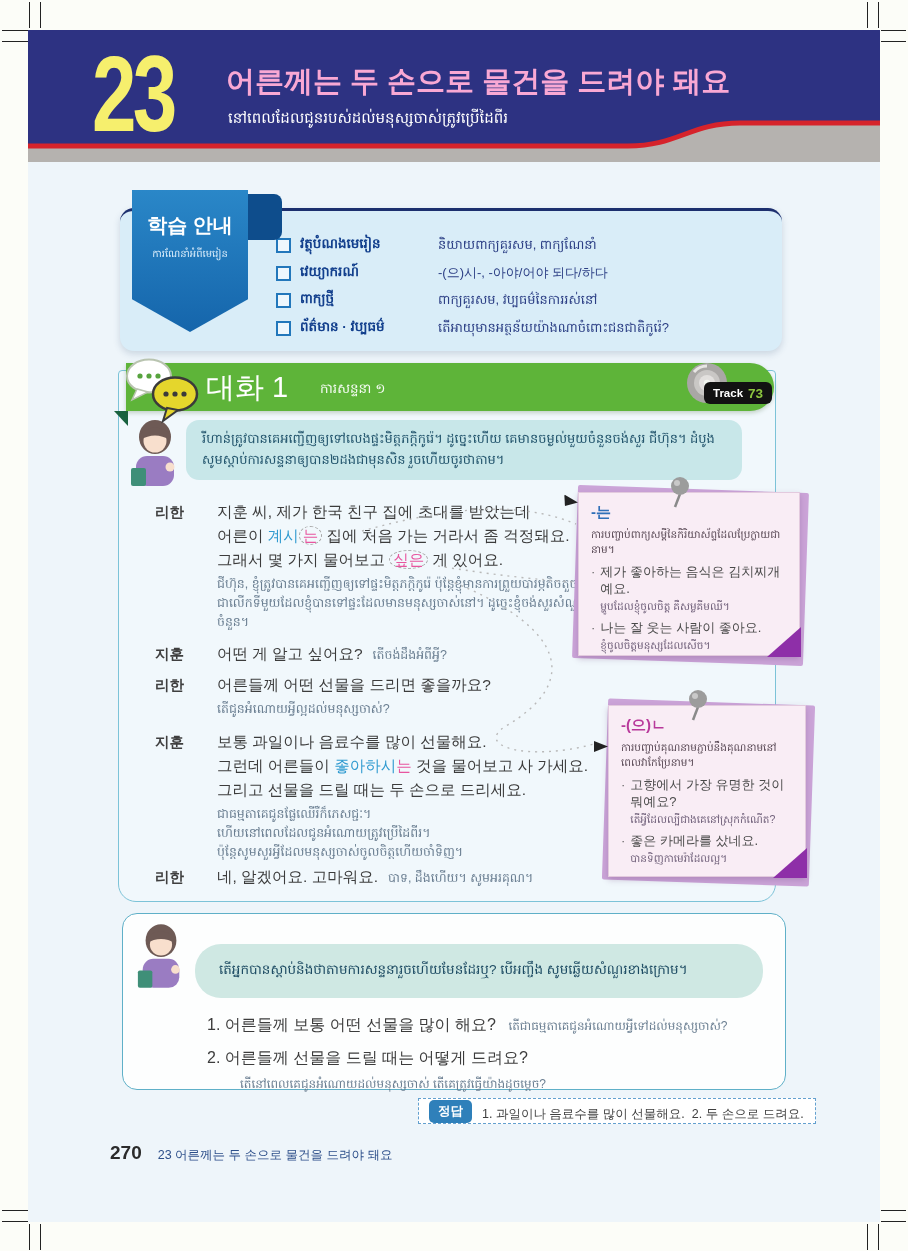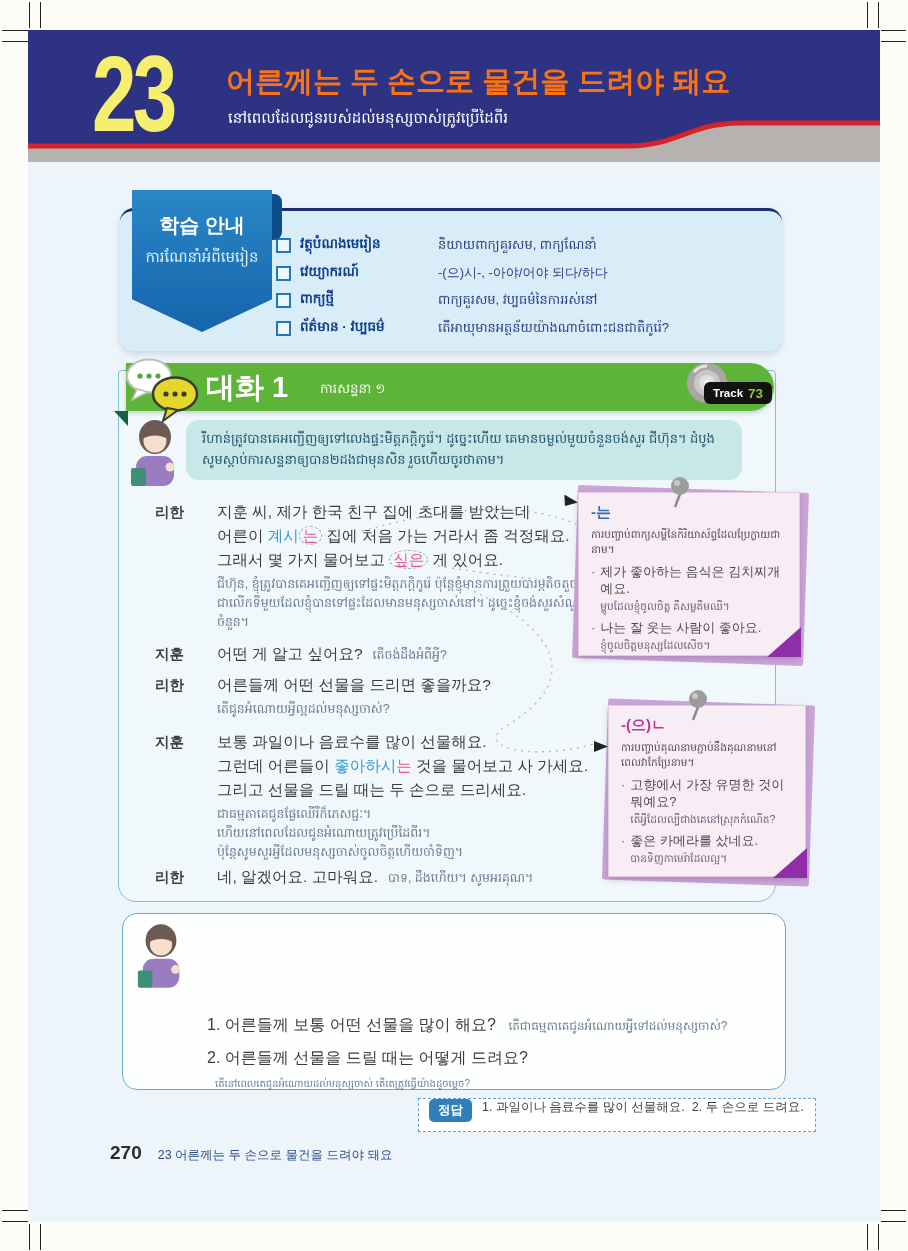--- a/index.html
+++ b/index.html
@@ -6,44 +6,44 @@
   body{width:908px;height:1251px;position:relative;background:#fcfdf8;overflow:hidden;
        font-family:"Liberation Sans","DejaVu Sans",sans-serif;}
   .page{position:absolute;left:28px;top:30px;width:852px;height:1192px;background:#eef5fa;}
   .cm{position:absolute;background:#222;}
 
   
   .hdr{position:absolute;left:0;top:0;width:852px;height:132px;background:#2d3282;}
   .hdr-swoosh{position:absolute;left:0;bottom:0;width:852px;height:44px;}
   .num23{position:absolute;left:64px;top:22px;font-size:108px;font-weight:bold;color:#f6ef6d;
          line-height:.78;letter-spacing:-5px;transform:scaleX(.74);transform-origin:left top;}
-  .htitle{position:absolute;left:198px;top:32px;font-size:29px;font-weight:bold;color:#f97316;white-space:nowrap;}
+  .htitle{position:absolute;left:198px;top:32px;font-size:29px;font-weight:bold;color:#f9a8d4;white-space:nowrap;}
   .hsub{position:absolute;left:200px;top:78px;font-size:15px;font-weight:normal;color:#ffffff;white-space:nowrap;}
 
   
   .sgbox{position:absolute;left:92px;top:178px;width:662px;height:140px;background:#d9edf8;
          border-radius:14px;border-top:3px solid #1c2f6e;box-shadow:0 3px 7px rgba(40,70,110,.18);}
   .sgtab{position:absolute;left:196px;top:164px;width:58px;height:46px;background:#0e4d8c;border-radius:8px;}
-  .sgribbon{position:absolute;left:104px;top:160px;width:140px;height:142px;
+  .sgribbon{position:absolute;left:104px;top:160px;width:116px;height:142px;
             background:linear-gradient(180deg,#2a87c8,#1565ab);
             clip-path:polygon(0 0,100% 0,100% 77%,50% 100%,0 77%);text-align:center;}
   .sgr-ko{margin-top:22px;font-size:20px;font-weight:bold;color:#fff;}
-  .sgr-km{margin-top:8px;font-size:15px;color:#dceefc;}
+  .sgr-km{margin-top:8px;font-size:10px;color:#dceefc;}
   .sgrow{position:absolute;left:140px;display:flex;align-items:center;height:20px;padding-left:16px;}
   .sgchk{width:11px;height:11px;border:2px solid #2277bb;background:#eef7fd;margin-right:9px;flex:none;}
   .sglabel{width:138px;font-size:13.5px;font-weight:bold;color:#123f8d;flex:none;}
   .sgvalue{font-size:13px;color:#2c3f85;white-space:nowrap;}
 
   
   .dbar{position:absolute;left:98px;top:333px;width:648px;height:48px;background:#5eb439;
         border-radius:0 26px 26px 0;box-shadow:0 2px 4px rgba(50,90,40,.25);}
   .dfold{position:absolute;left:86px;top:381px;width:14px;height:15px;background:#19623f;
          clip-path:polygon(0 0,100% 0,100% 100%);}
   .bubbles{position:absolute;left:94px;top:326px;z-index:4;}
-  .dtitle{position:absolute;left:178px;top:338px;font-size:29px;font-weight:bold;color:#fff;z-index:4;}
+  .dtitle{position:absolute;left:178px;top:338px;font-size:29px;font-weight:normal;color:#fff;z-index:4;}
   .dsub{position:absolute;left:292px;top:350px;font-size:13.5px;color:#f4fbf2;z-index:4;}
   .cd{position:absolute;left:658px;top:332px;z-index:4;}
   .trackbadge{position:absolute;left:676px;top:352px;z-index:5;background:#121212;border-radius:6px;
               height:22px;display:flex;align-items:center;padding:0 9px;gap:5px;}
   .tr-l{font-size:11.5px;font-weight:bold;color:#fff;}
   .tr-n{font-size:13.5px;font-weight:bold;color:#8dc63f;}
 
   
   .dbox{position:absolute;left:90px;top:340px;width:656px;height:530px;background:#f1f8fc;
         border:1.5px solid #7cc3d8;border-radius:4px 4px 18px 18px;}
@@ -83,25 +83,25 @@
   
   .cbox{position:absolute;left:94px;top:883px;width:662px;height:175px;background:#fdfefe;
         border:1.6px solid #5fb0c8;border-radius:15px;z-index:2;}
   .cbubble{position:absolute;left:72px;top:30px;right:22px;height:54px;background:#cfe8e3;
            border-radius:26px;display:flex;align-items:center;padding:0 24px;
            font-size:13.5px;color:#1d4b63;}
   .qs{position:absolute;left:84px;top:100px;right:8px;}
   .q1{font-size:16px;line-height:22px;color:#3c3c3c;}
   .q2{margin-top:10px;font-size:16px;line-height:22px;color:#3c3c3c;}
   .qkm-inline{font-size:12px;color:#6b7f92;margin-left:8px;}
-  .qkm-block{margin-left:8px;margin-top:4px;font-size:10px;color:#6b7f92;}
-
-  
-  .ansbox{position:absolute;left:390px;top:1068px;width:398px;height:34px;background:#fff;
-          border:1.3px dashed #63a0cf;display:flex;align-items:flex-start;padding:0 10px;box-sizing:border-box;}
+  .qkm-block{margin-left:33px;margin-top:4px;font-size:12px;color:#6b7f92;}
+
+  
+  .ansbox{position:absolute;left:390px;top:1068px;width:398px;height:26px;background:#fff;
+          border:1.3px dashed #63a0cf;display:flex;align-items:flex-end;padding:0 10px;box-sizing:border-box;}
   .ansbadge{background:#2f80ba;color:#fff;font-size:12.5px;font-weight:bold;border-radius:5px;
             padding:3px 9px;margin-right:10px;flex:none;}
   .ansitem{font-size:12.5px;color:#3f3f3f;white-space:nowrap;}
   .ansitem + .ansitem{margin-left:7px;}
 
   
   .foot{position:absolute;left:82px;top:1112px;display:flex;align-items:baseline;}
   .fnum{font-size:19px;font-weight:bold;color:#2b2b2b;}
   .fch{margin-left:16px;font-size:12.5px;color:#2d4f8a;}
 
@@ -318,20 +318,21 @@
 
   <div class="cbox">
     <svg class="avatar" style="left:12px;top:8px" width="52" height="66" viewBox="0 0 54 68">
       <ellipse cx="27" cy="19" rx="16" ry="17" fill="#6e5a55"></ellipse>
       <circle cx="27" cy="23" r="11.5" fill="#f8dfcd"></circle>
       <path d="M12 16 Q27 3 42 16 L42 22 Q27 13 12 22 Z" fill="#6e5a55"></path>
       <rect x="8" y="38" width="38" height="30" rx="11" fill="#9a7cc2"></rect>
       <circle cx="42" cy="49" r="4.5" fill="#f8dfcd"></circle>
       <rect x="3" y="50" width="15" height="18" rx="2" fill="#3f8f78"></rect>
     </svg>
+    <div class="cbubble">តើអ្នកបានស្តាប់និងថាតាមការសន្ទនារួចហើយមែនដែរឬ? បើអញ្ចឹង សូមឆ្លើយសំណួរខាងក្រោម។</div>
     <div class="qs">
       <div class="q1">
         <span>1.</span>
         <span>어른들께 보통 어떤 선물을 많이 해요?</span>
         <span class="qkm-inline">តើជាធម្មតាគេជូនអំណោយអ្វីទៅដល់មនុស្សចាស់?</span>
       </div>
       <div class="q2">
         <span>2.</span>
         <span>어른들께 선물을 드릴 때는 어떻게 드려요?</span>
         <div class="qkm-block">តើនៅពេលគេជូនអំណោយដល់មនុស្សចាស់ តើគេត្រូវធ្វើយ៉ាងដូចម្តេច?</div>

